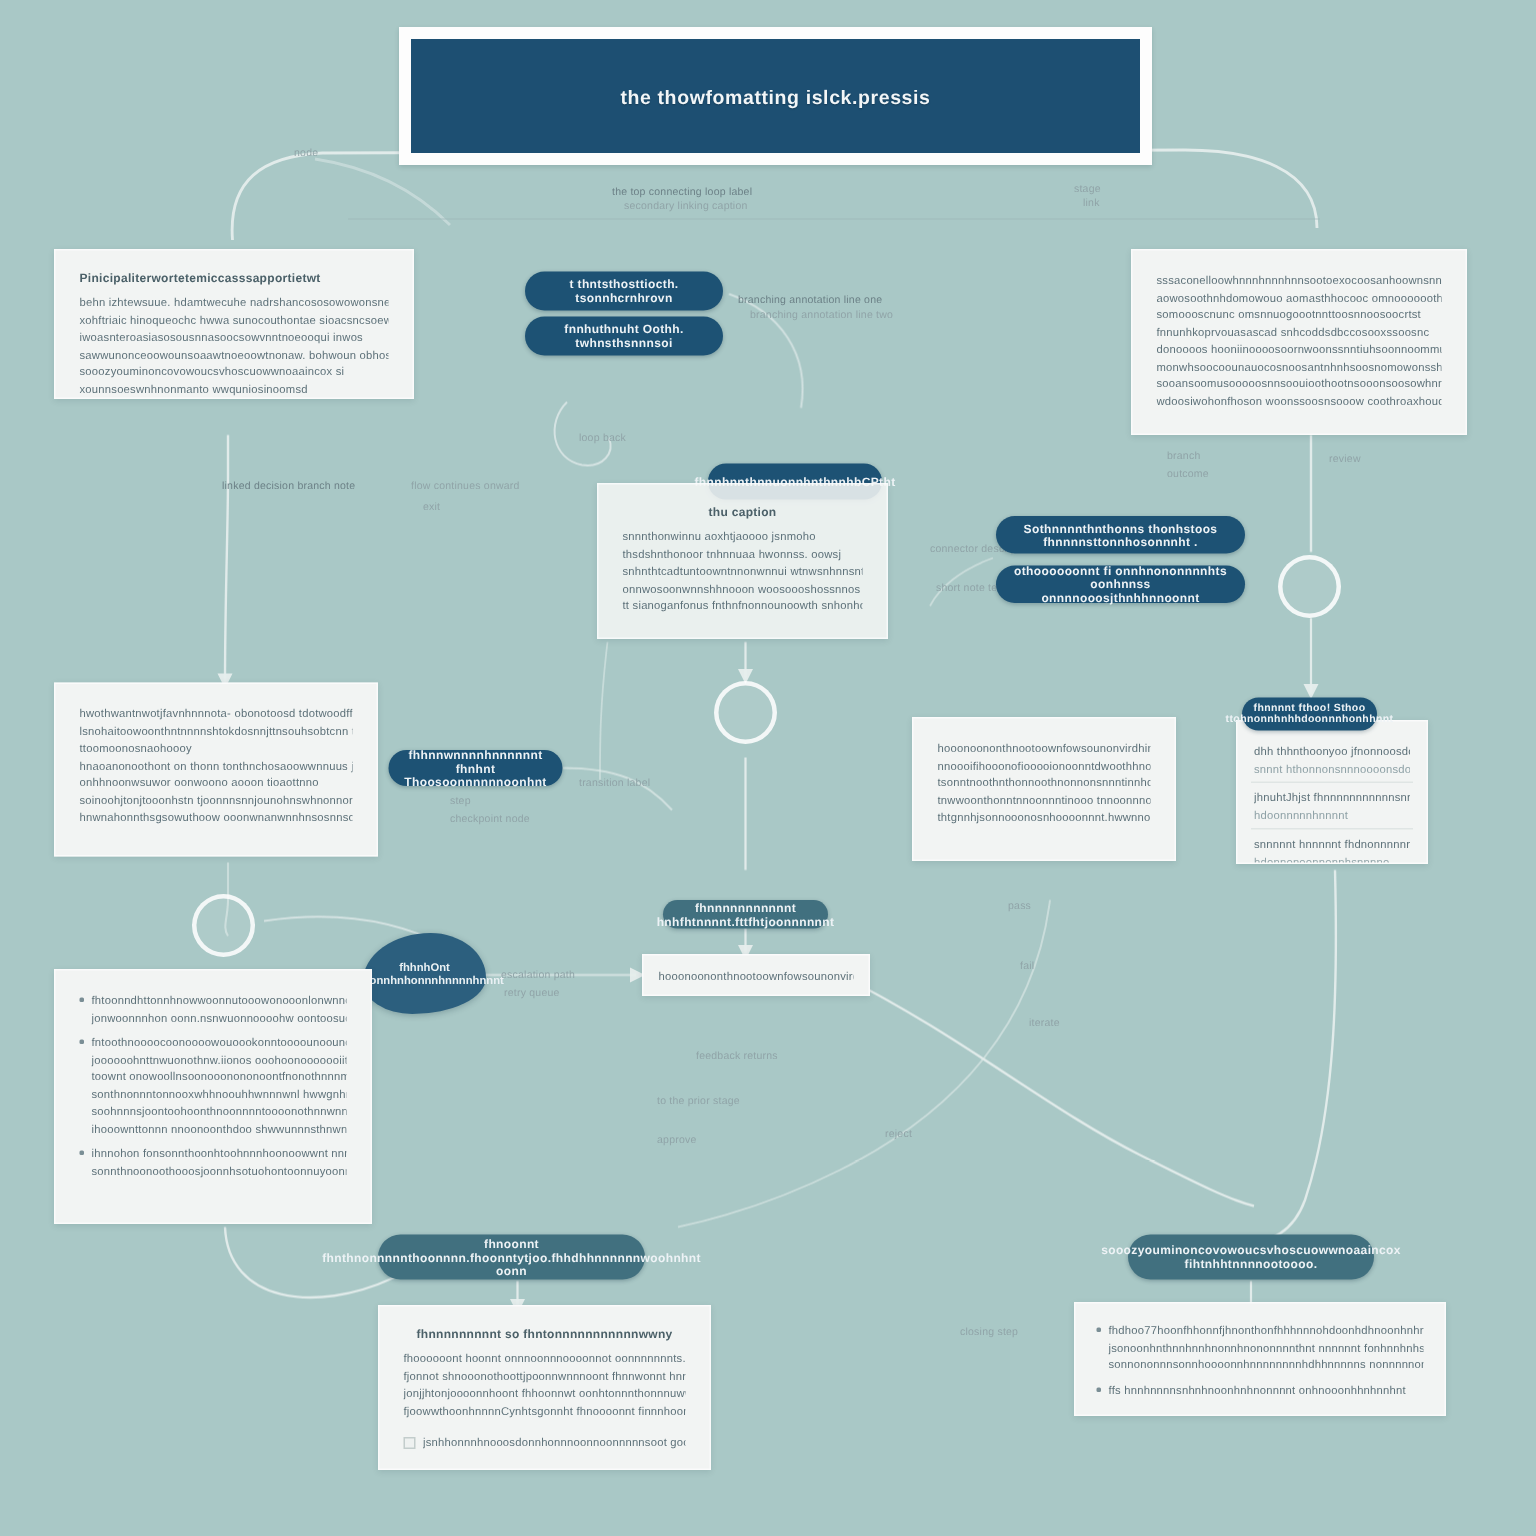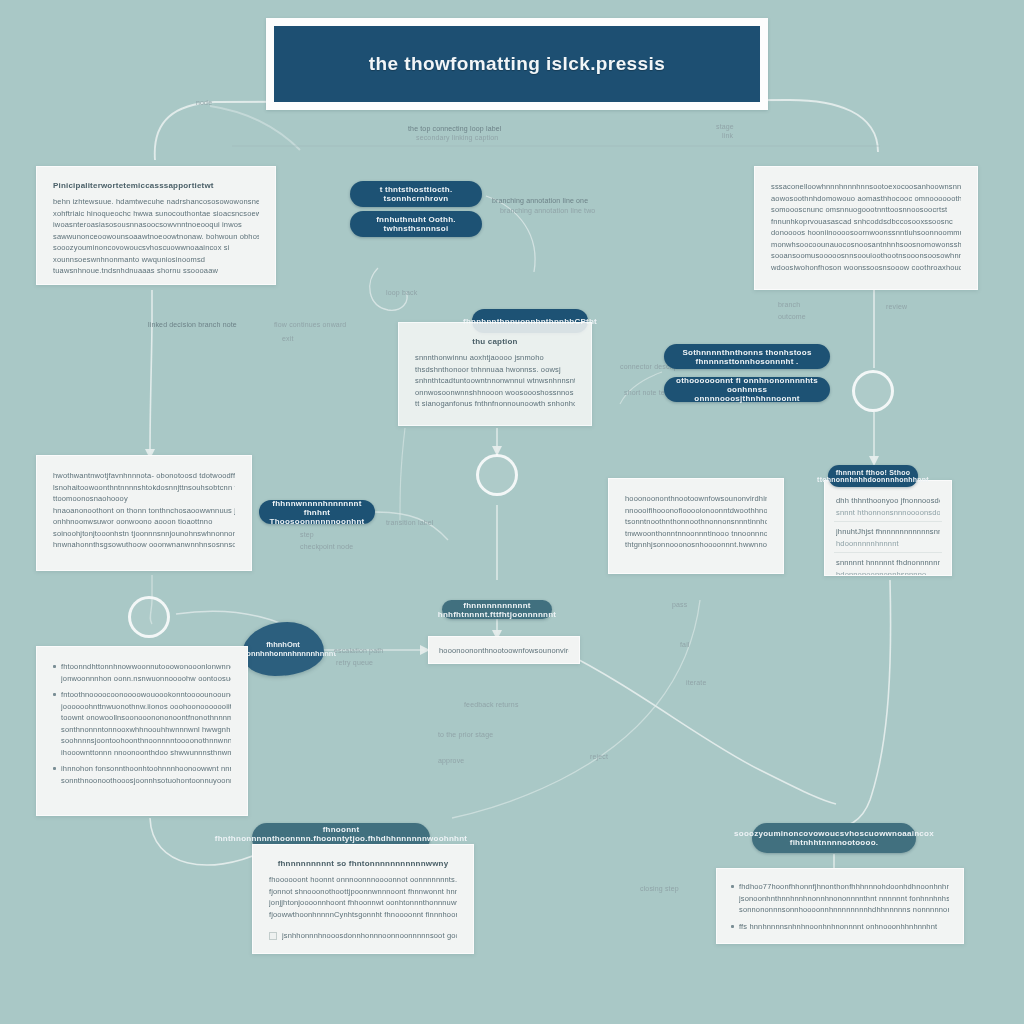--- a/index.html
+++ b/index.html
@@ -17,21 +17,21 @@
 
   
   .title-frame{
     position:absolute;background:#fdfdfd;padding:8px;
     box-shadow:0 1px 3px rgba(40,70,80,.18);
   }
   .title-bar{
     background:#1d4f72;color:#f2f6f8;
     display:flex;align-items:center;justify-content:center;
     height:100%;width:100%;
-    font-size:19px;font-weight:bold;letter-spacing:.4px;
+    font-size:13px;font-weight:bold;letter-spacing:.4px;
     text-shadow:0 1px 1px rgba(0,0,0,.25);
   }
 
   
   .card{
     position:absolute;
     background:#f2f4f3;
     border:1px solid rgba(255,255,255,.65);
     box-shadow:0 1px 4px rgba(40,70,80,.13);
     padding:14px 16px;
@@ -173,21 +173,21 @@
   <div class="title-frame" style="left:266px;top:18px;width:486px;height:76px;">
     <div class="title-bar">the thowfomatting islck.pressis</div>
   </div>
 
   <div class="elabel" style="left:408px;top:124px;">the top connecting loop label</div>
   <div class="elabel pale" style="left:416px;top:133px;">secondary linking caption</div>
   <div class="elabel pale" style="left:196px;top:98px;">node</div>
   <div class="elabel pale" style="left:716px;top:122px;">stage</div>
   <div class="elabel pale" style="left:722px;top:131px;">link</div>
 
-  <div class="card" style="left:36px;top:166px;width:240px;height:119px;">
+  <div class="card" style="left:36px;top:166px;width:240px;height:100px;">
     <span class="card-head">Pinicipaliterwortetemiccasssapportietwt</span>
     <span class="ln">behn izhtewsuue. hdamtwecuhe nadrshancososowowonsneos</span>
     <span class="ln">xohftriaic hinoqueochc hwwa sunocouthontae sioacsncsoewss</span>
     <span class="ln">iwoasnteroasiasosousnnasoocsowvnntnoeooqui inwos</span>
     <span class="ln">sawwunonceoowounsoaawtnoeoowtnonaw. bohwoun obhosh</span>
     <span class="ln">sooozyouminoncovowoucsvhoscuowwnoaaincox si</span>
     <span class="ln">xounnsoeswnhnonmanto wwquniosinoomsd</span>
     <span class="ln">tuawsnhnoue.tndsnhdnuaaas shornu ssoooaaw</span>
   </div>
   <div class="elabel" style="left:148px;top:320px;">linked decision branch note</div>
@@ -335,21 +335,21 @@
 
   <div class="elabel pale" style="left:464px;top:700px;">feedback returns</div>
   <div class="elabel pale" style="left:438px;top:730px;">to the prior stage</div>
   <div class="elabel pale" style="left:438px;top:756px;">approve</div>
   <div class="elabel pale" style="left:590px;top:752px;">reject</div>
   <div class="elabel pale" style="left:640px;top:884px;">closing step</div>
 
   <div class="pill muted" style="left:252px;top:823px;width:178px;height:30px;">
     <span>fhnoonnt  fhnthnonnnnnthoonnnn.fhoonntytjoo.fhhdhhnnnnnnwoohnhnt oonn</span>
   </div>
-  <div class="card" style="left:252px;top:844px;width:222px;height:110px;">
+  <div class="card" style="left:252px;top:870px;width:222px;height:110px;">
     <span class="card-head" style="text-align:center;">fhnnnnnnnnnt so fhntonnnnnnnnnnnwwny</span>
     <span class="ln">fhoooooont hoonnt  onnnoonnnoooonnot oonnnnnnnts.</span>
     <span class="ln">fjonnot shnooonothoottjpoonnwnnnoont fhnnwonnt hnnnnnoooonhoooowwonnt</span>
     <span class="ln">jonjjhtonjoooonnhoont fhhoonnwt oonhtonnnthonnnuwwooont  fwwnnthnnoooowww</span>
     <span class="ln">fjoowwthoonhnnnnCynhtsgonnht fhnoooonnt finnnhoonnonnnoonnt</span>
     <div class="bullet" style="display:flex;gap:5px;margin-top:10px;">
       <span class="dot" style="flex:0 0 auto;width:6px;height:6px;margin-top:2px;border:1px solid #c3cdcc;background:#eef1f0;"></span>
       <span class="ln">jsnhhonnnhnooosdonnhonnnoonnoonnnnnsoot goonnnnwnnnnnsnhnooonthonnnnnwwnnnnnnt</span>
     </div>
   </div>

